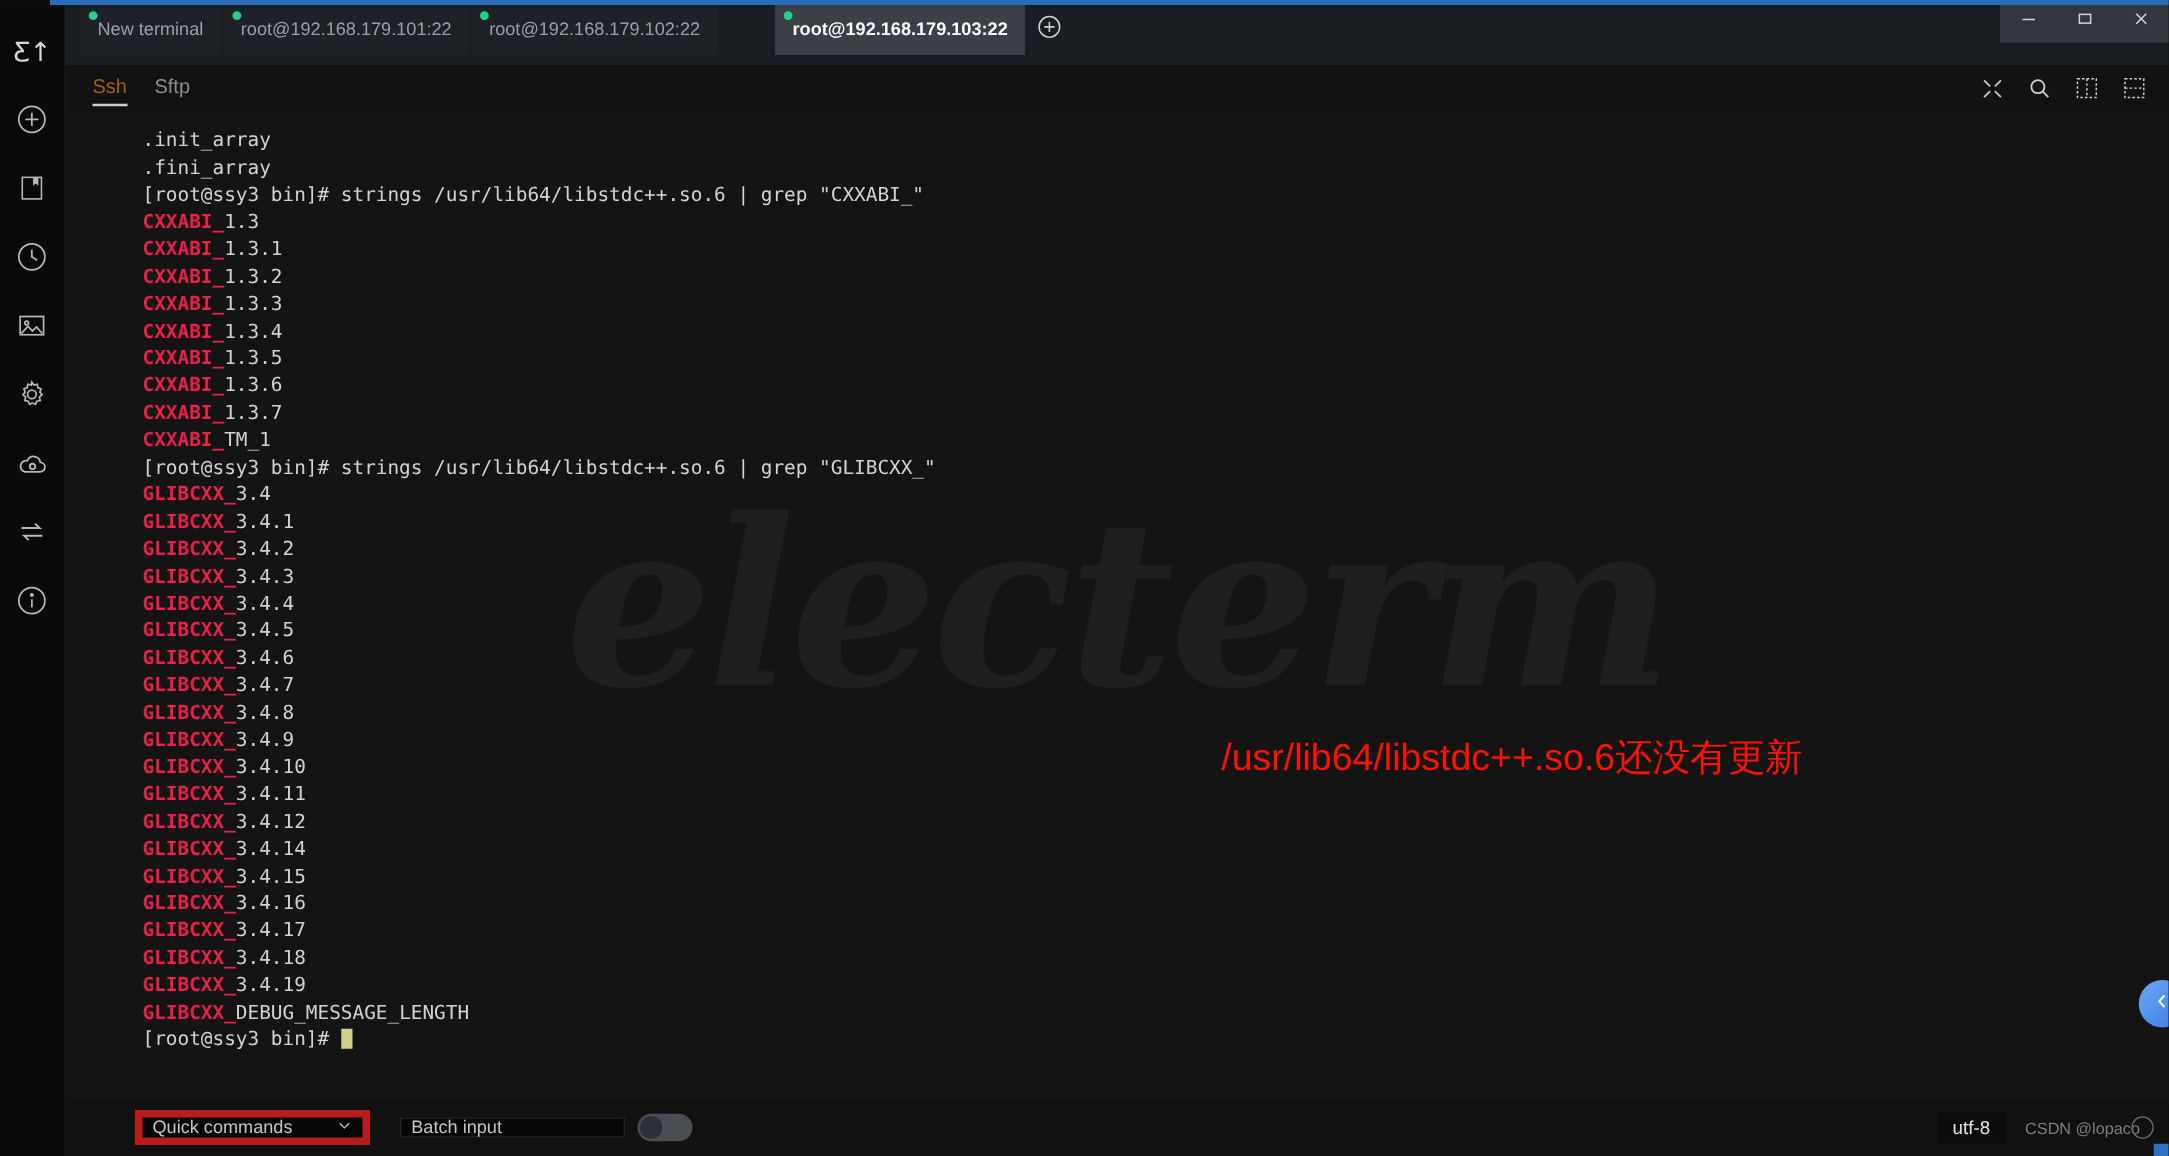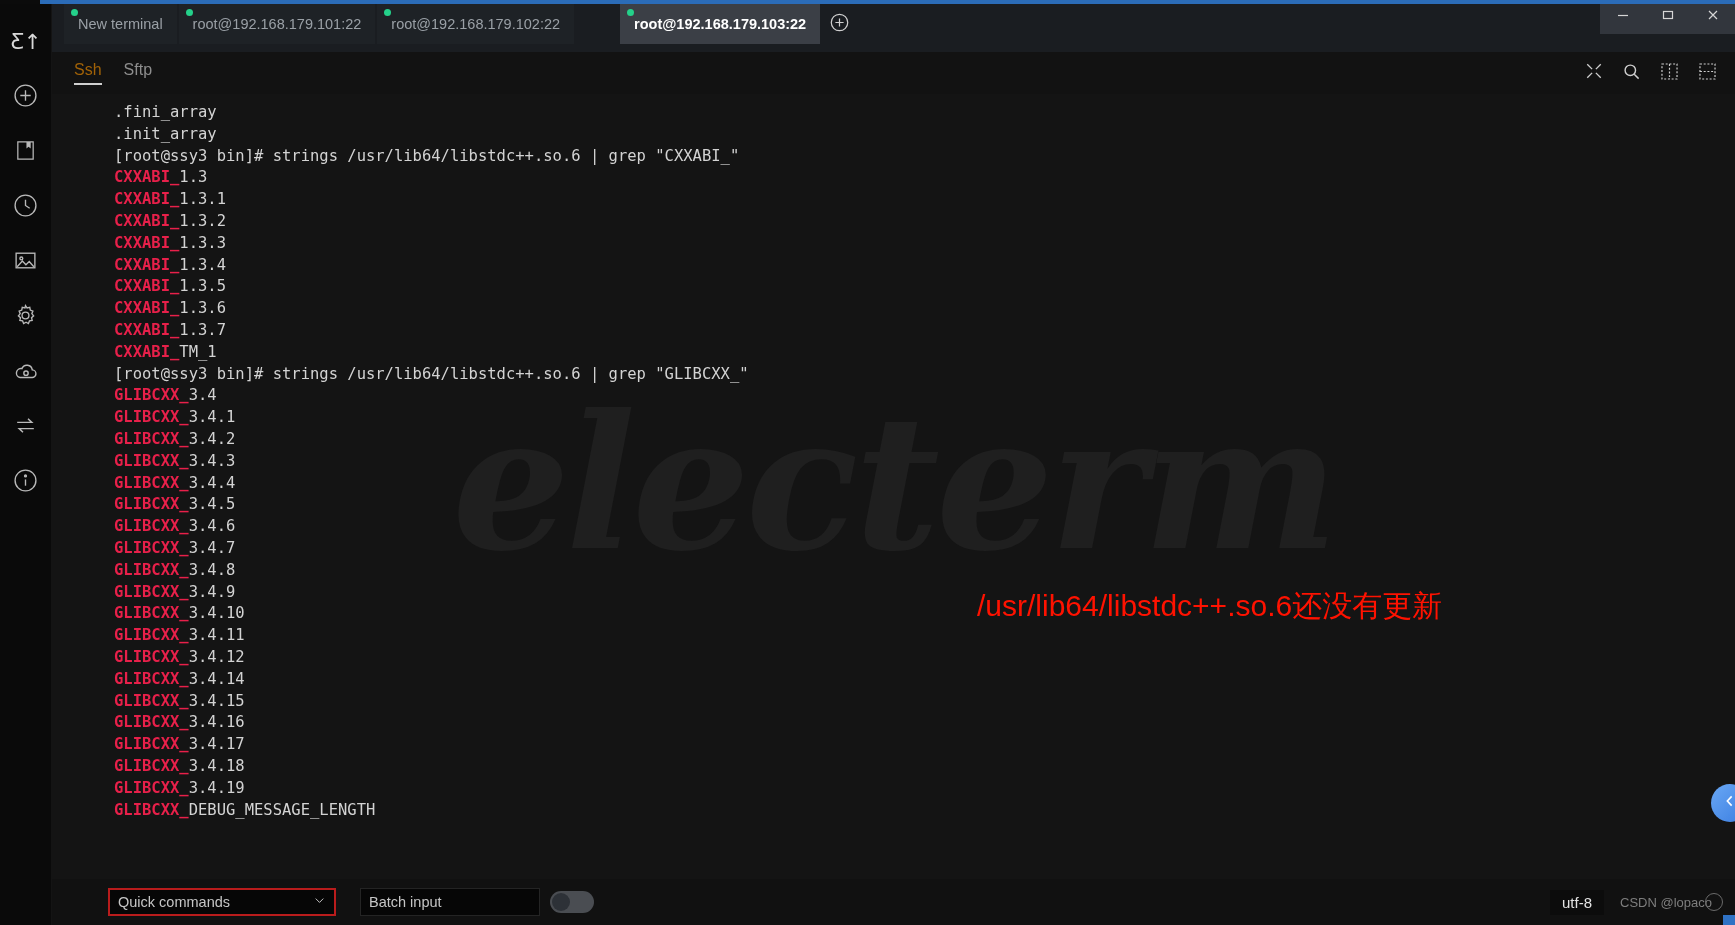--- a/index.html
+++ b/index.html
@@ -237,33 +237,33 @@
   .bottombar {
     height: 46px;
     background: #111111;
     display: flex;
     align-items: center;
     padding: 0 0 0 56px;
     flex: 0 0 46px;
     position: relative;
   }
   .quick-commands {
-    width: 228px; height: 28px;
+    width: 188px; height: 28px;
     background: #060606;
-    border: 2px solid #b91c1c;
+    border: 6px solid #b91c1c;
     display: flex; align-items: center;
     justify-content: space-between;
     padding: 0 8px;
     color: #c6c6c6;
     font-size: 14.5px;
     cursor: pointer;
   }
   .batch-input {
     margin-left: 24px;
-    width: 180px; height: 28px;
+    width: 180px; height: 16px;
     background: #060606;
     border: 1px solid #242424;
     display: flex; align-items: center;
     padding: 0 8px;
     color: #c6c6c6;
     font-size: 14.5px;
     cursor: text;
   }
   .toggle {
     margin-left: 10px;
@@ -498,22 +498,22 @@
               </svg>
             </span>
           </div>
         </div>
       </div>
 
       <div class="terminal-wrap">
         <div class="watermark">electerm</div>
 
         <div class="term" id="term-body">
+            <div class="line">.init_array</div>
             <div class="line">.fini_array</div>
-            <div class="line">.init_array</div>
             <div class="line">[root@ssy3 bin]# strings /usr/lib64/libstdc++.so.6 | grep "CXXABI_"</div>
             <div class="line"><span class="match">CXXABI_</span>1.3</div>
             <div class="line"><span class="match">CXXABI_</span>1.3.1</div>
             <div class="line"><span class="match">CXXABI_</span>1.3.2</div>
             <div class="line"><span class="match">CXXABI_</span>1.3.3</div>
             <div class="line"><span class="match">CXXABI_</span>1.3.4</div>
             <div class="line"><span class="match">CXXABI_</span>1.3.5</div>
             <div class="line"><span class="match">CXXABI_</span>1.3.6</div>
             <div class="line"><span class="match">CXXABI_</span>1.3.7</div>
             <div class="line"><span class="match">CXXABI_</span>TM_1</div>
@@ -531,20 +531,21 @@
             <div class="line"><span class="match">GLIBCXX_</span>3.4.10</div>
             <div class="line"><span class="match">GLIBCXX_</span>3.4.11</div>
             <div class="line"><span class="match">GLIBCXX_</span>3.4.12</div>
             <div class="line"><span class="match">GLIBCXX_</span>3.4.14</div>
             <div class="line"><span class="match">GLIBCXX_</span>3.4.15</div>
             <div class="line"><span class="match">GLIBCXX_</span>3.4.16</div>
             <div class="line"><span class="match">GLIBCXX_</span>3.4.17</div>
             <div class="line"><span class="match">GLIBCXX_</span>3.4.18</div>
             <div class="line"><span class="match">GLIBCXX_</span>3.4.19</div>
             <div class="line"><span class="match">GLIBCXX_</span>DEBUG_MESSAGE_LENGTH</div>
+            <div class="line">[root@ssy3 bin]# <span class="cursor"></span></div>
           </div>
 
         <div class="annotation">/usr/lib64/libstdc++.so.6还没有更新</div>
 
         <div class="edge-handle">
           <span>
             <svg width="16" height="16" viewBox="0 0 24 24" fill="none" stroke="currentColor" stroke-width="2.4">
               <path d="M14.5 5L8 12l6.5 7"></path>
             </svg>
           </span>

